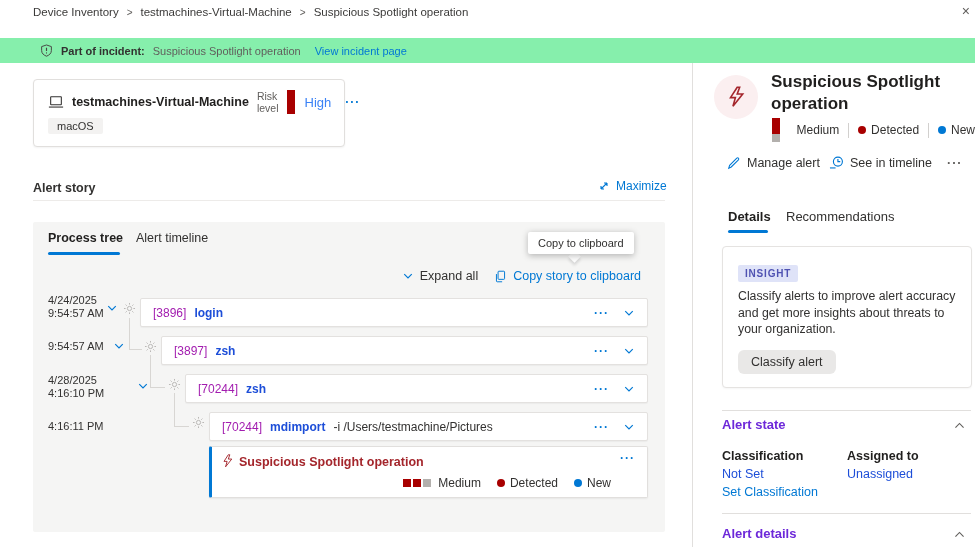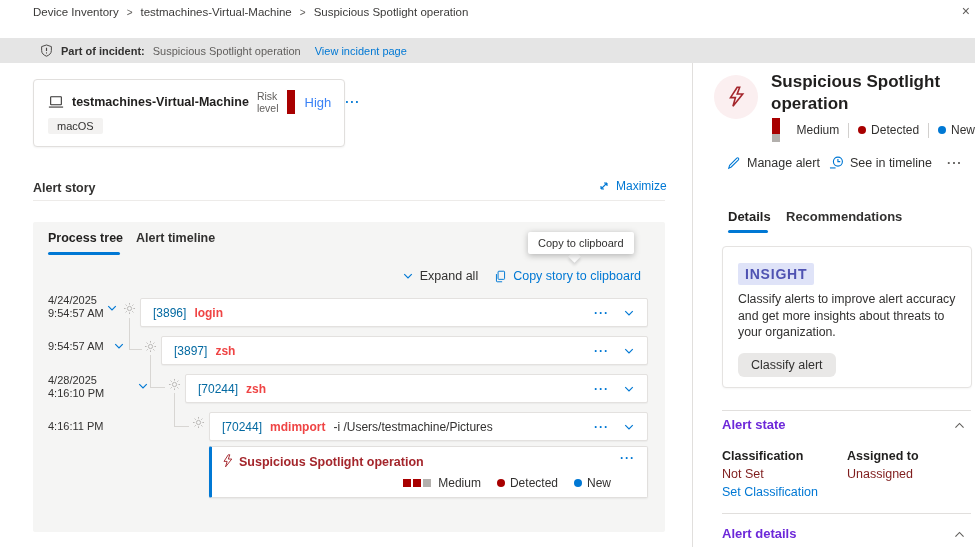--- a/index.html
+++ b/index.html
@@ -7,21 +7,21 @@
          font-family:"Liberation Sans","DejaVu Sans",sans-serif;color:#323130;}
   .abs{position:absolute;}
   .flex{display:flex;align-items:center;}
 
   
   .breadcrumb{left:33px;top:6px;gap:8px;font-size:11.5px;color:#3b3a39;}
   .bc-sep{color:#605e5c;font-size:10px;}
   .bc-item{cursor:pointer;}
 
   
-  .banner{left:0;top:38px;width:975px;height:25px;background:#e5e5e5;padding-left:40px;box-sizing:border-box;gap:8px;font-size:11px;}
+  .banner{left:0;top:38px;width:975px;height:25px;background:#86efac;padding-left:40px;box-sizing:border-box;gap:8px;font-size:11px;}
   .banner .lbl{font-weight:700;color:#323130;}
   .banner .name{color:#605e5c;}
   .banner .link{color:#0078d4;margin-left:6px;cursor:pointer;}
   .banner-close{right:5px;top:4px;color:#605e5c;font-size:14px;line-height:14px;cursor:pointer;}
 
   
   .card{background:#fff;border:1px solid #e1dfdd;border-radius:4px;box-shadow:0 1px 2px rgba(0,0,0,.05);box-sizing:border-box;}
   .card-row{padding:10px 12px 0 14px;gap:8px;}
   .ent-name{font-size:12.5px;font-weight:700;color:#201f1e;white-space:nowrap;}
   .risk-label{font-size:10.5px;color:#605e5c;margin-left:auto;}
@@ -31,36 +31,36 @@
   .more{color:#0078d4;font-weight:700;letter-spacing:1px;font-size:12px;cursor:pointer;}
   .os-tag{left:14px;top:38px;background:#f3f2f1;font-size:11px;color:#323130;padding:2px 9px;border-radius:2px;}
 
   
   .story-title{left:33px;top:181px;font-size:12.5px;font-weight:600;color:#323130;}
   .maximize{left:598px;top:179px;gap:6px;font-size:12px;color:#0078d4;cursor:pointer;}
   .story-divider{left:33px;top:200px;width:632px;height:1px;background:#edebe9;}
 
   
   .panel{left:33px;top:222px;width:632px;height:310px;background:#f5f5f4;border-radius:2px;}
-  .tab{font-size:12.5px;color:#323130;cursor:pointer;font-weight:bold;}
+  .tab{font-size:12.5px;color:#323130;cursor:pointer;}
   .tab.active{font-weight:700;color:#201f1e;}
   .tab-underline{background:#0078d4;height:3px;border-radius:2px;}
   .tooltip{left:495px;top:10px;background:#fff;border-radius:2px;box-shadow:0 1.6px 6px rgba(0,0,0,.25);
            padding:5px 10px;font-size:11px;color:#323130;white-space:nowrap;z-index:5;}
   .tooltip-tail{left:537px;top:30px;width:9px;height:9px;background:#fff;transform:rotate(45deg);
                 box-shadow:2px 2px 3px rgba(0,0,0,.12);z-index:4;}
   .story-toolbar{right:24px;top:47px;gap:16px;font-size:12.5px;}
   .tool-group{display:flex;align-items:center;gap:6px;cursor:pointer;}
   .copy-link{color:#0078d4;}
 
   .time{font-size:11px;color:#323130;line-height:13px;white-space:nowrap;}
   .pbox{background:#fff;border:1px solid #e3e1df;border-radius:2px;box-sizing:border-box;height:29px;
         display:flex;align-items:center;padding:0 12px;font-size:12px;cursor:pointer;box-shadow:0 1px 1px rgba(0,0,0,.04);}
-  .pid{color:#0369a1;margin-right:8px;}
-  .pname{font-weight:700;color:#ef4444;}
+  .pid{color:#a21caf;margin-right:8px;}
+  .pname{font-weight:700;color:#1d4ed8;}
   .pargs{color:#323130;margin-left:8px;}
   .box-right{margin-left:auto;display:flex;align-items:center;gap:14px;}
   .elbow{border-left:1px solid #d8d6d3;border-bottom:1px solid #d8d6d3;}
   .gear{line-height:0;}
 
   .alert-card{left:176px;top:224px;width:439px;height:52px;background:#fff;border:1px solid #e1dfdd;
               border-left:3px solid #0078d4;border-radius:2px;box-sizing:border-box;cursor:pointer;
               box-shadow:0 1px 2px rgba(0,0,0,.06);}
   .alert-card-title{left:27px;top:8px;font-size:12.5px;font-weight:700;color:#a4262c;}
   .alert-card-more{right:12px;top:4px;}
@@ -76,30 +76,30 @@
   .side-title{left:771px;top:71px;width:200px;font-size:17px;line-height:22px;font-weight:700;color:#201f1e;}
   .side-status{left:772px;top:118px;gap:9px;font-size:12px;color:#323130;}
   .status-sep{width:1px;height:15px;background:#d2d0ce;}
   .side-actions{left:727px;top:155px;gap:9px;font-size:12.5px;color:#323130;}
   .action{display:flex;align-items:center;gap:6px;cursor:pointer;}
   .side-more{color:#605e5c;font-weight:700;letter-spacing:1px;margin-left:6px;cursor:pointer;}
   .side-tabs-details{left:728px;top:209px;}
   .side-tabs-reco{left:786px;top:209px;}
   .insight-card{left:722px;top:246px;width:250px;height:142px;background:#fff;border:1px solid #e5e3e1;
                 border-radius:4px;box-sizing:border-box;padding:16px 15px;box-shadow:0 1px 2px rgba(0,0,0,.04);}
-  .insight-badge{display:inline-block;background:#dfe3f8;color:#4f52b2;font-size:14px;font-weight:700;
+  .insight-badge{display:inline-block;background:#dfe3f8;color:#4f52b2;font-size:10px;font-weight:700;
                  letter-spacing:.8px;padding:3px 7px;border-radius:2px;}
   .insight-heading{font-size:13px;font-weight:700;color:#201f1e;margin-top:13px;}
   .insight-body{font-size:12.3px;line-height:16.5px;color:#323130;margin-top:6px;width:222px;}
   .classify-btn{display:inline-block;background:#e9e8e7;color:#323130;font-size:12.5px;padding:5px 13px;
                 border-radius:6px;margin-top:12px;cursor:pointer;}
   .section-divider{left:722px;top:410px;width:249px;height:1px;background:#e1dfdd;}
   .section-title{font-size:13px;font-weight:700;color:#6d28d9;}
   .field-label{font-size:12.5px;font-weight:700;color:#201f1e;}
-  .field-value{font-size:12.5px;color:#7f1d1d;}
+  .field-value{font-size:12.5px;color:#1d4ed8;}
   .field-link{font-size:12.5px;color:#0078d4;cursor:pointer;}
   .chev-btn{cursor:pointer;line-height:0;}
 </style>
 </head>
 <body>
 
 <div class="stage">
 
   <div class="abs flex breadcrumb">
     <span class="bc-item">Device Inventory</span>

